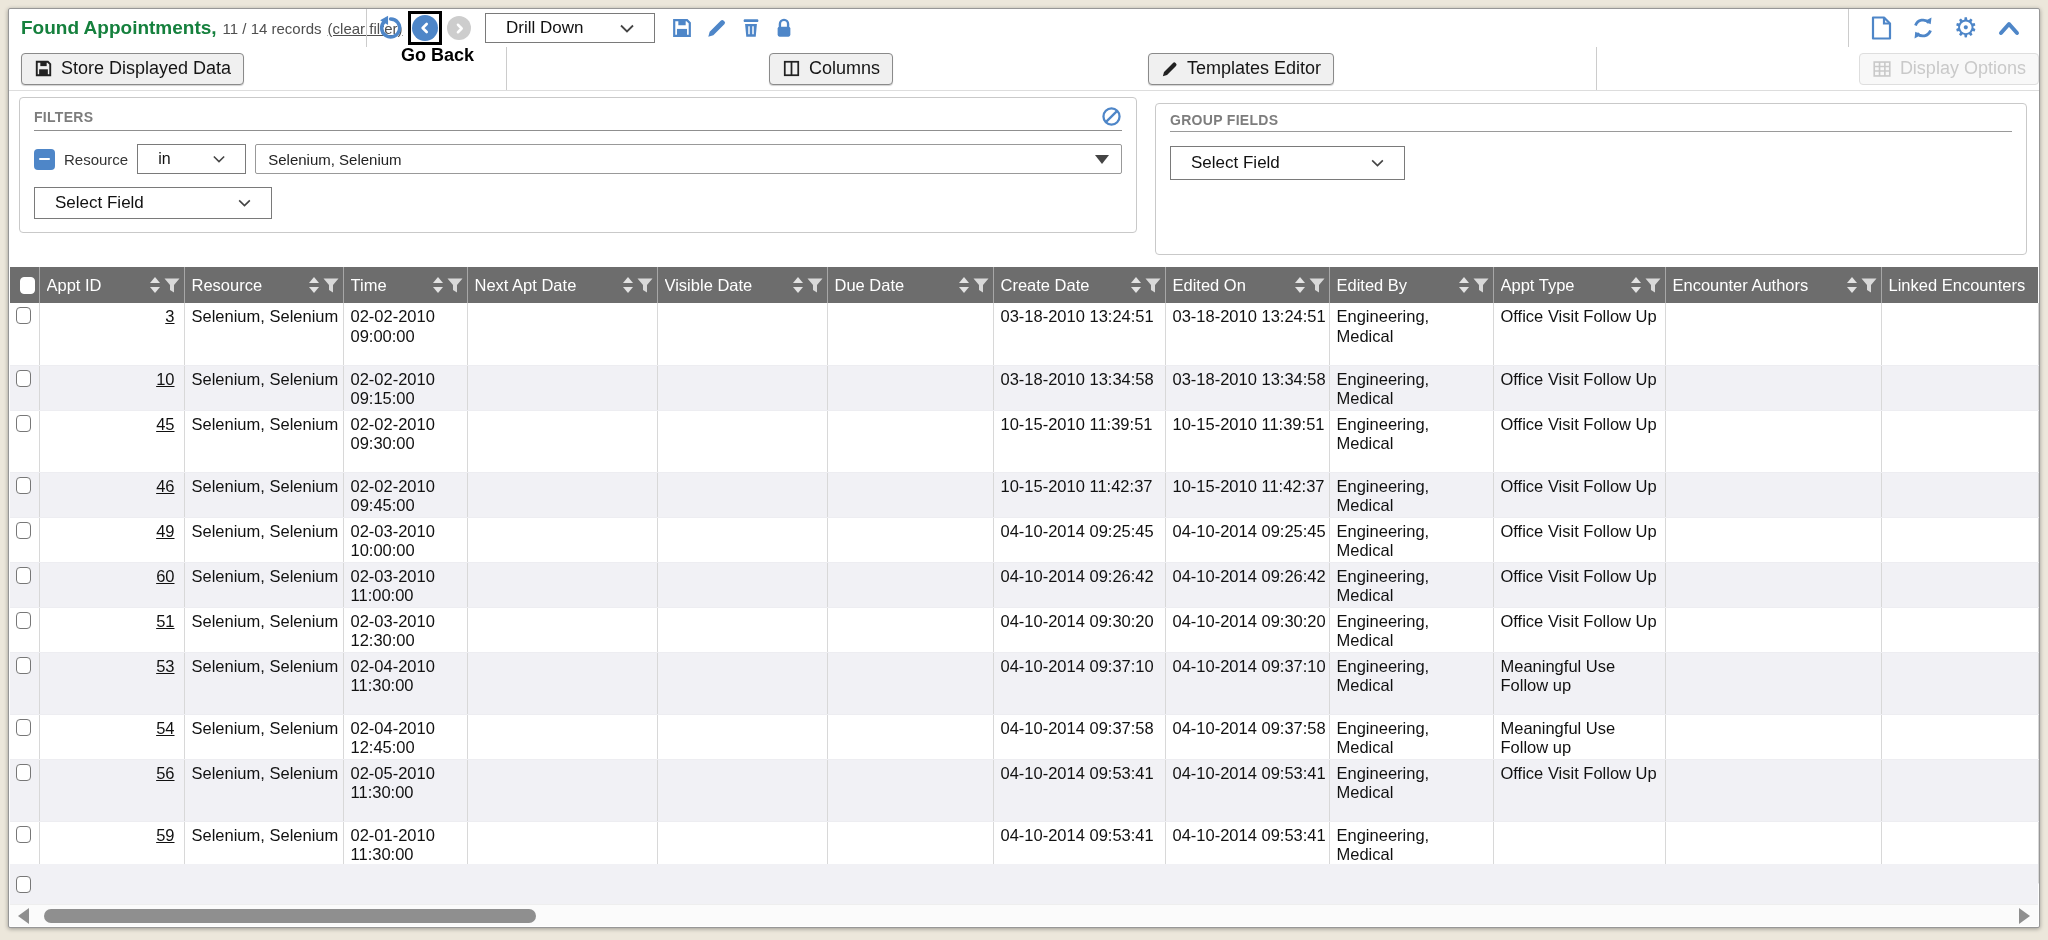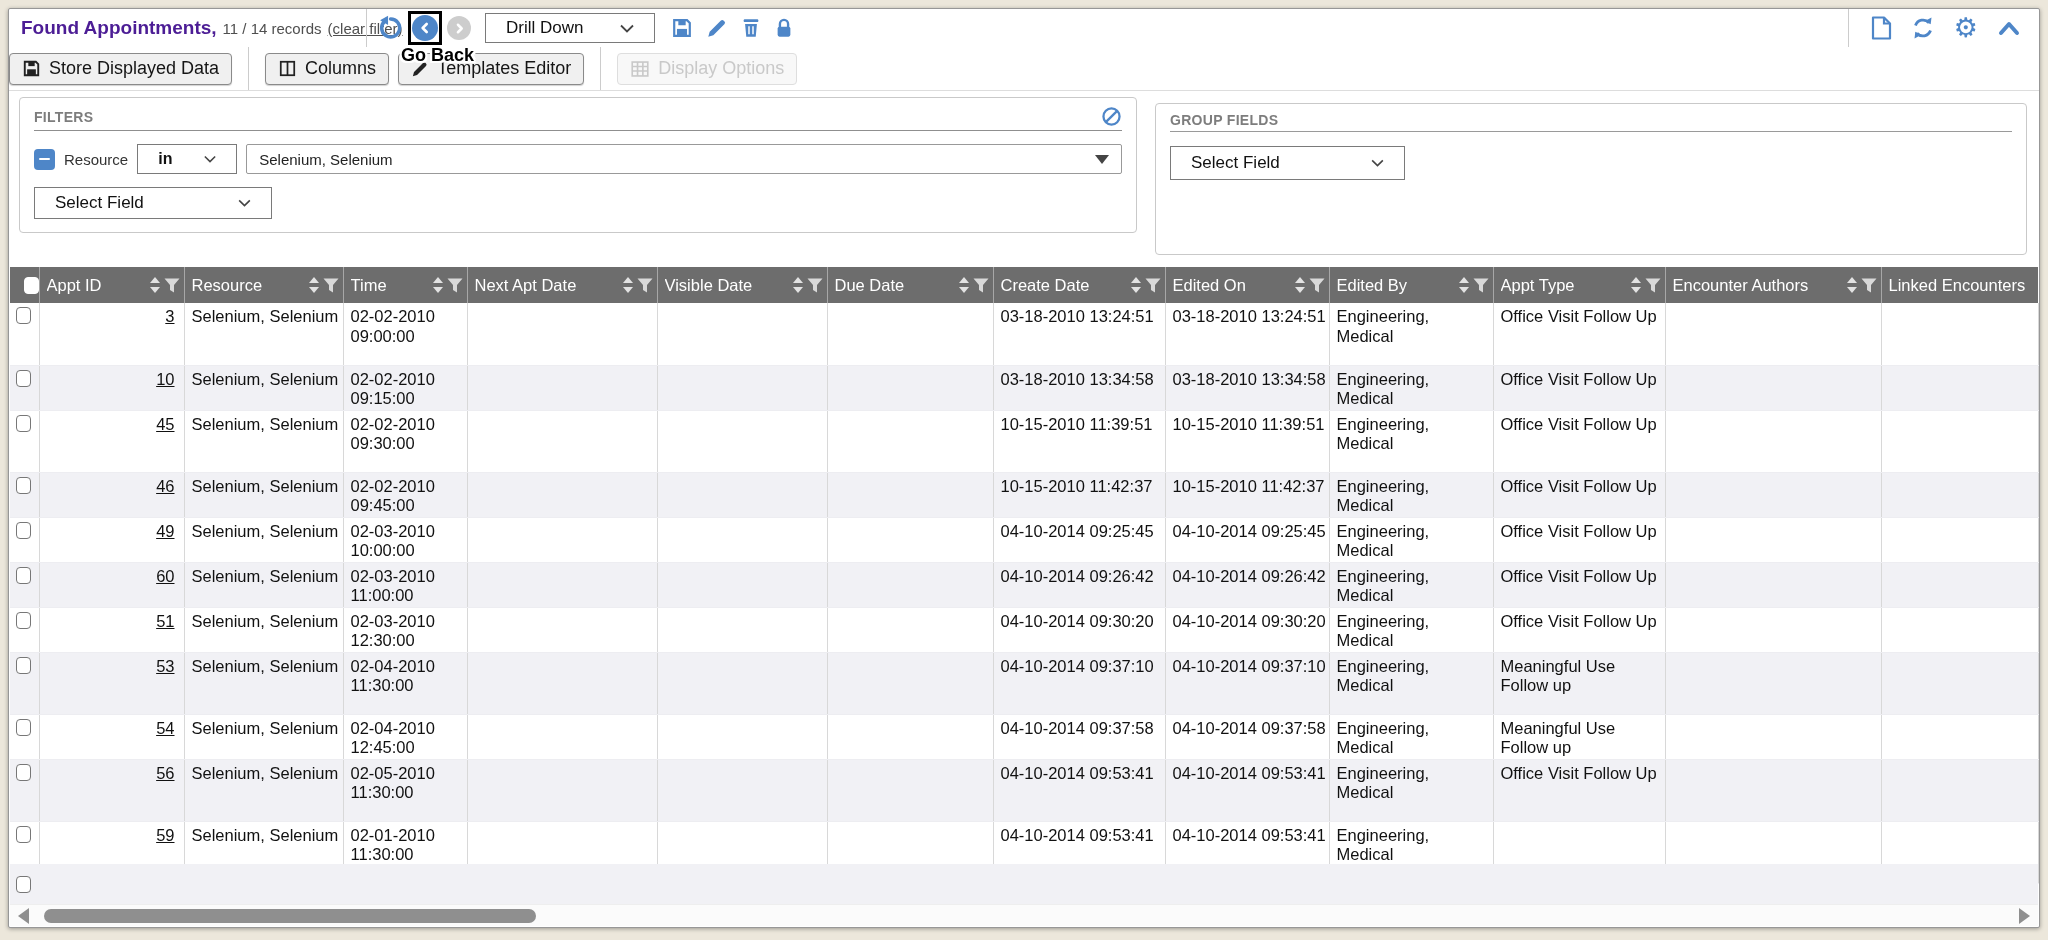--- a/index.html
+++ b/index.html
@@ -11,21 +11,21 @@
     color:#222;
   }
   .panel {
     position:absolute; left:8px; top:8px; width:2032px; height:920px;
     background:#fff; border:1px solid #979797; border-radius:2px;
     box-shadow:0 1px 4px rgba(0,0,0,.35);
   }
   
   .row1 { height:38px; display:flex; align-items:center; position:relative; }
   .title-group { width:357px; padding-left:12px; display:flex; align-items:baseline; gap:6px; white-space:nowrap; }
-  .title { font-size:19px; font-weight:bold; color:#4c1d95; }
+  .title { font-size:19px; font-weight:bold; color:#15803d; }
   .records { font-size:15px; color:#4f4f4f;text-align:center; }
   .clearfilter { font-size:15px; color:#4f4f4f; text-decoration:underline; cursor:pointer; }
   .vdiv { width:1px; align-self:stretch; background:#ccc; }
   .history { display:flex; align-items:center; gap:5px; padding-left:10px; position:relative; }
   .circle-btn { width:26px; height:26px; border-radius:50%; display:inline-flex; align-items:center; justify-content:center; }
   .circle-btn.blue { background:var(--accent,#4e86c8); }
   .circle-btn.gray { background:#cdcdcd; width:24px; height:24px; }
   .focus-box { border:3px solid #000; display:inline-flex; padding:1px; }
   .tooltip {
     position:absolute; left:34px; top:34px; z-index:30; white-space:nowrap;
@@ -37,50 +37,50 @@
     padding:0 20px; font-size:17px; color:#111; justify-content:space-between; gap:8px; cursor:pointer;
   }
   .sel .chev { flex:0 0 auto; }
   .drill { width:170px; margin-left:14px; }
   .action-icons { display:flex; align-items:center; gap:13px; margin-left:16px; }
   .right-group { margin-left:auto; display:flex; align-items:center; align-self:stretch; }
   .right-icons { display:flex; align-items:center; gap:19px; padding:0 18px 0 22px; }
   .icon-btn { display:inline-flex; align-items:center; justify-content:center; cursor:pointer; background:none; border:none; padding:0; }
   .gear-glyph { font-family:"DejaVu Sans", sans-serif; font-size:27px; line-height:22px; color:var(--accent,#4e86c8); }
   
-  .row2 { height:44px; display:flex; align-items:center; border-bottom:1px solid #ddd; }
+  .row2 { height:44px; display:flex; align-items:center; padding-left:12px; border-bottom:1px solid #ddd;justify-content:space-between; }
   .btn {
     height:32px; border:1px solid #8a8a8a; border-radius:4px; background:#f0f0f0;
     display:inline-flex; align-items:center; gap:8px; padding:0 12px; font-size:18px; color:#151515;
     box-shadow:0 1px 1px rgba(0,0,0,.18); cursor:pointer; white-space:nowrap;
   }
   .btn.disabled { color:#c9c9c9; border-color:#dedede; background:#f8f8f8; box-shadow:none; }
   .row2 .vdiv { margin:0 16px; }
   .btn + .btn { margin-left:9px; }
   
   .filters-zone { display:flex; gap:18px; padding:6px 10px 8px 10px; }
   .fpanel { border:1px solid #c9c9c9; border-radius:4px; background:#fff; padding:8px 14px; }
   .filters-panel { width:1118px; height:136px; }
   .group-panel { flex:1; height:152px; margin-top:6px; margin-right:2px; }
   .ptitle-row { display:flex; align-items:center; justify-content:space-between; border-bottom:1px solid #8f8f8f; padding-bottom:3px; }
   .ptitle { font-size:14px; font-weight:bold; color:#7d7d7d; letter-spacing:.3px; }
   .filter-row { display:flex; align-items:center; gap:9px; margin-top:13px; }
   .minus-btn { width:21px; height:21px; border-radius:4px; background:var(--accent,#4e86c8); display:inline-flex; align-items:center; justify-content:center; cursor:pointer; flex:0 0 auto; }
   .minus-bar { width:11px; height:2.5px; background:#fff; border-radius:1px; }
   .flabel { font-size:15px; color:#333; }
-  .sel.op { width:100px; font-size:16px;font-weight:bold; }
+  .sel.op { width:109px; font-size:16px; }
   .combo { flex:1; height:30px; border:1px solid #999; border-radius:2px; display:flex; align-items:center; justify-content:space-between; padding:0 12px; font-size:15px; color:#222; cursor:pointer; }
   .tri-down { width:0; height:0; border-left:7px solid transparent; border-right:7px solid transparent; border-top:9px solid #444; }
   .sel.field { width:238px; height:32px; }
   .sel.gfield { width:235px; height:34px; margin-top:14px; }
   
   table { border-collapse:collapse; table-layout:fixed; width:2028px; margin-left:1px; margin-top:4px; font-size:16.5px; }
   th {
     background:var(--header-bg,#6d6d6d); color:#fff; font-weight:normal; height:36px;
-    text-align:right; padding:0 4px 0 7px; border-right:1px solid rgba(255,255,255,.4); cursor:pointer;
+    text-align:center; padding:0 4px 0 7px; border-right:1px solid rgba(255,255,255,.4); cursor:pointer;
   }
   th .thflex { display:flex; align-items:center; justify-content:space-between; gap:2px; }
   th .hlabel { overflow:hidden; white-space:nowrap; }
   th .hicons { display:flex; align-items:center; gap:3px; flex:0 0 auto; }
   td {
     vertical-align:top; padding:4px 2px 0 7px; border-right:1px solid #d8d8d8; border-bottom:1px solid #ededf1;
     line-height:19.5px; color:#111; overflow:hidden;
   }
   tr.short td { height:45px; }
   tr.tall td { height:62px; }

